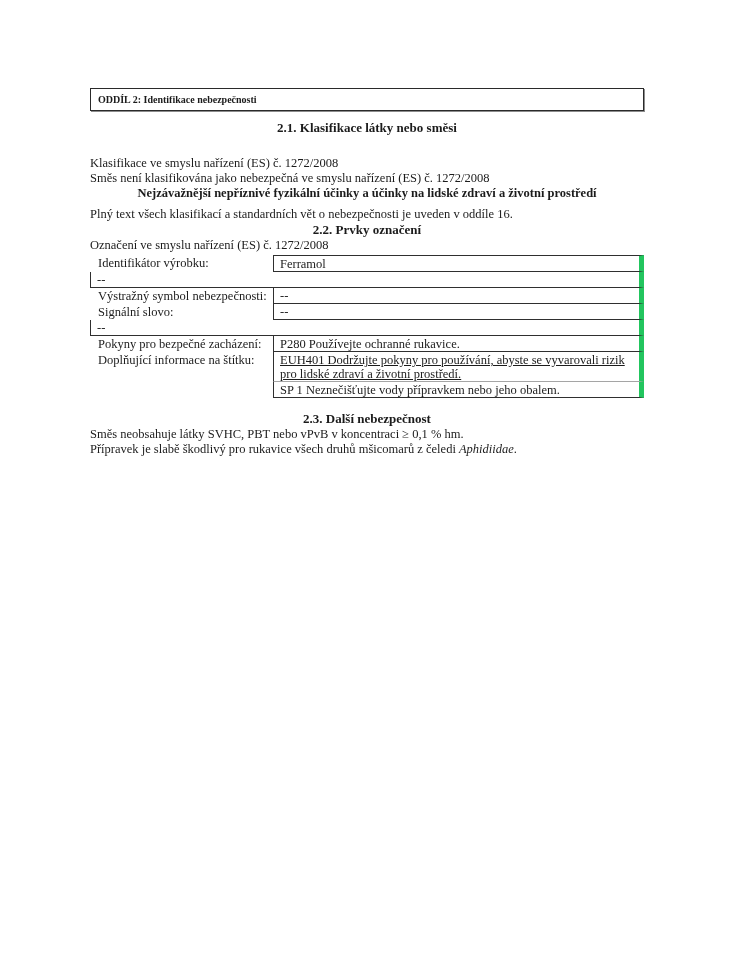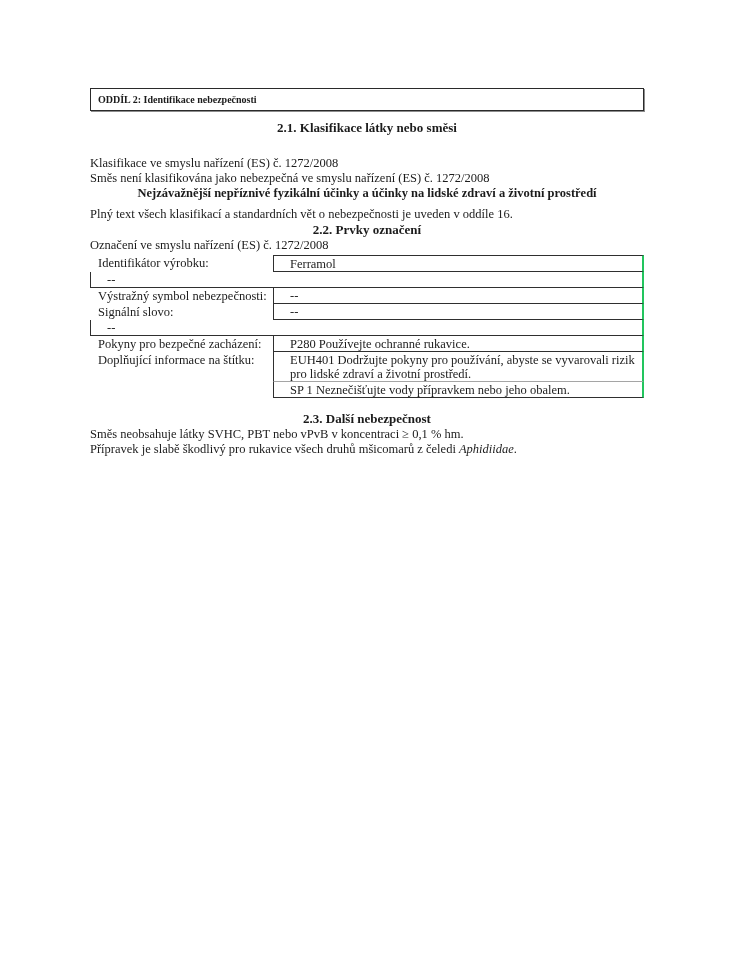--- a/index.html
+++ b/index.html
@@ -47,26 +47,26 @@
   .ltable { margin-top: 2px; }
   .lrow { display: flex; line-height: 14px; }
   .lcell {
     flex: none;
     width: 183px;
     padding: 1px 4px 0 8px;
   }
   .vcell {
     flex: 1;
     border-left: 1px solid #2f2f2f;
-    border-right: 2px solid #22c55e;
+    border-right: 5px solid #22c55e;
     border-bottom: 1px solid #2f2f2f;
-    padding: 1px 6px 0 16px;
+    padding: 1px 6px 0 6px;
   }
   .lrow.first .vcell { border-top: 1px solid #2f2f2f; }
-  .vcell.faint { border-bottom-color: #a5a5a5; }
+  .vcell.faint { border-bottom-color: #a5a5a5; text-decoration: underline; }
   .italic { font-style: italic; }
 </style>
 </head>
 <body>
 
 <div class="page">
 
   <div class="section-box">
     <span>ODDÍL 2: Identifikace nebezpečnosti</span>
   </div>

